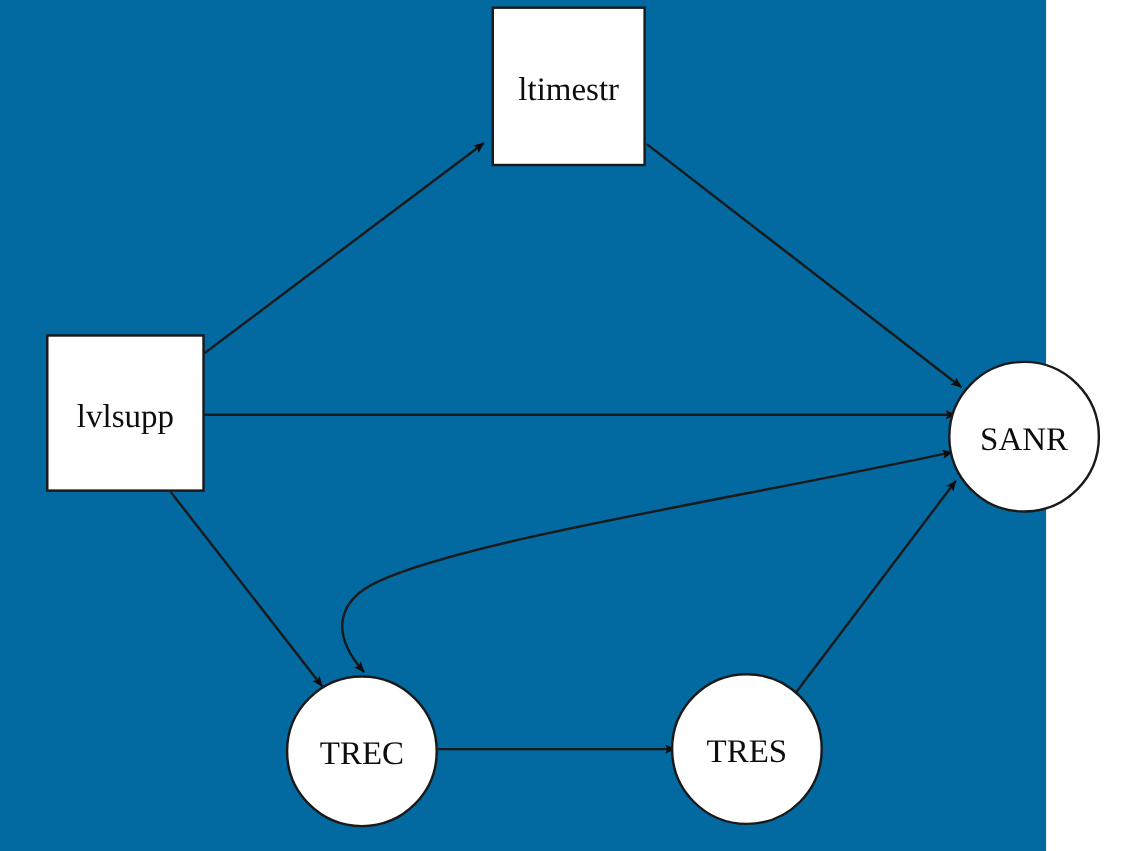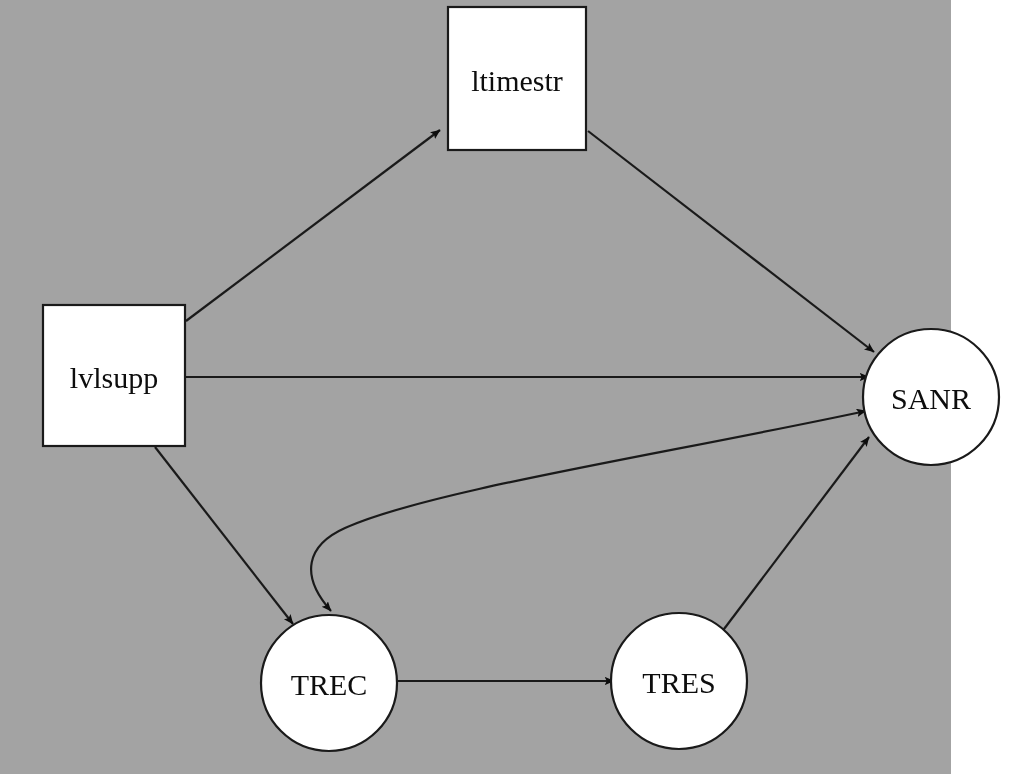--- a/index.html
+++ b/index.html
@@ -10,21 +10,21 @@
   body {
     width: 1024px;
     height: 774px;
     font-family: "Liberation Serif", "DejaVu Serif", serif;
     overflow: hidden;
   }
   #diagram-root {
     position: relative;
     width: 951px;
     height: 774px;
-    background: #a3a3a3;
+    background: #0369a1;
     text-align: right;
   }
   #diagram-svg {
     position: absolute;
     left: 0;
     top: 0;
     width: 1024px;
     height: 774px;
     display: block;
   }

